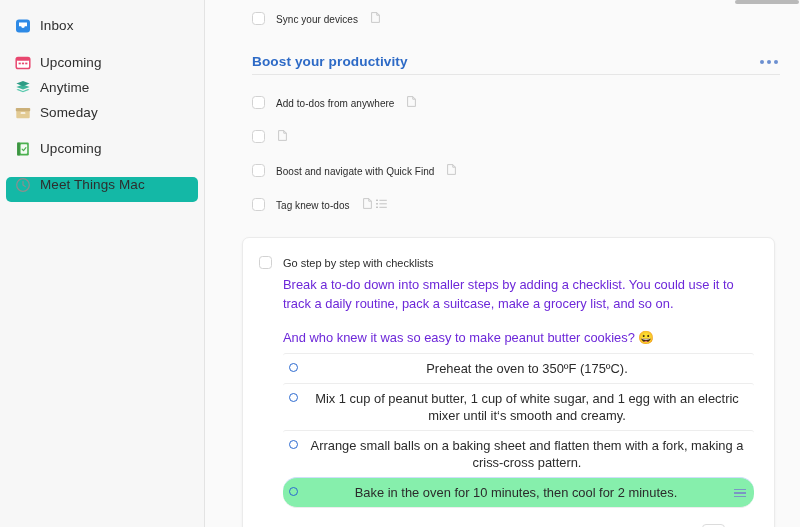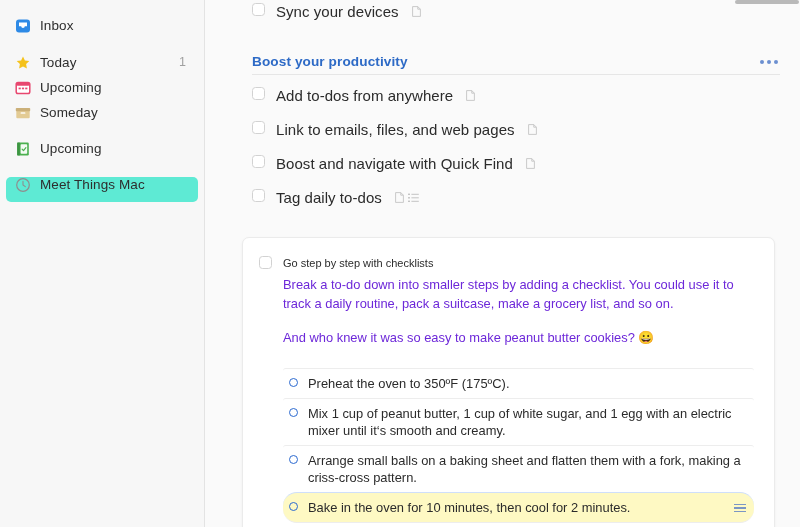--- a/index.html
+++ b/index.html
@@ -29,21 +29,21 @@
     display: flex;
     align-items: flex-start;
     height: 25px;
     padding: 0 12px 0 9px;
     margin: 0 6px;
     border-radius: 5px;
     font-size: 13.5px;
     color: #2e2e2e;
     gap: 9px;
   }
-  .side-item.selected { background: #5eead4; }
+  .side-item.selected { background: #14b8a6; }
   .side-label { flex: 1; letter-spacing: .1px; }
   .side-count { font-size: 12.5px; color: #a0a0a0; }
   .side-gap { height: 12px; }
   .side-gap-sm { height: 11px; }
 
   
   .ic { width: 16px; height: 16px; flex: 0 0 16px; display: block; }
 
   
   .main {
@@ -61,24 +61,24 @@
     width: 64px; height: 5px;
   }
   .scrollbar-thumb {
     width: 100%; height: 4px;
     background: #b9b9b9;
     border-radius: 2px;
   }
 
   .todo-row {
     display: flex;
-    align-items: flex-start;
+    align-items: flex-end;
     gap: 11px;
     height: 22px;
-    font-size: 15px;
+    font-size: 10px;
     color: #2b2b2b;
     letter-spacing: .05px;
   }
   .cbx {
     width: 13px; height: 13px;
     flex: 0 0 13px;
     border: 1px solid #d2d2d2;
     border-radius: 3.5px;
     background: #fff;
   }
@@ -125,36 +125,36 @@
   .card-notes {
     margin-left: 24px;
     margin-top: 6px;
     font-size: 12.9px;
     line-height: 19px;
     color: #6d28d9;
     max-width: 495px;
   }
   .card-notes p + p { margin-top: 15px; }
 
-  .checklist { margin-left: 24px; margin-top: 21px; margin-right: 4px;}
+  .checklist { margin-left: 24px; margin-top: 6px; margin-right: 4px; text-align: center;}
   .chk-row {
     display: flex;
     align-items: flex-start;
     gap: 10px;
     padding: 6px 8px 6px 6px;
     border-top: 1px solid #ededed;
     font-size: 12.9px;
     line-height: 17px;
     color: #2b2b2b;
     position: relative;
     border-radius: 3px;
   }
   .chk-row:last-child { border-bottom: 1px solid #ededed; }
   .chk-row.selected {
-    background: #fef9c3;
+    background: #86efac;
     border-top-color: #cfdffa;
     border-radius: 14px;
   }
   .chk-circle {
     width: 9px; height: 9px; flex: 0 0 9px;
     border: 1.4px solid #2c6ad0;
     border-radius: 50%;
     margin-top: 3px;
   }
   .chk-text { flex: 1; }
@@ -192,44 +192,46 @@
           <rect x="1" y="1.5" width="14" height="13" rx="3" fill="#2e8ae6"></rect>
           <path d="M4 4.6h8v3.6H9.8a1.8 1.8 0 0 1-3.6 0H4z" fill="#fff"></path>
         </svg>
       </span>
       <span class="side-label">Inbox</span>
       <span class="side-count"></span>
     </div>
 
     <div class="side-gap"></div>
 
-    <div class="side-item">
-      <span class="ic">
-        <svg viewBox="0 0 16 16" width="16" height="16">
-          <path d="M8 1.4l1.9 4 4.4.6-3.2 3.1.8 4.4L8 11.4 4.1 13.5l.8-4.4L1.7 6l4.4-.6z" fill="#f5c21b"></path>
-        </svg>
-      </span>
-      <span class="side-label">Today</span>
-      <span class="side-count">1</span>
-    </div>
 
     <div class="side-item">
       <span class="ic">
         <svg viewBox="0 0 16 16" width="16" height="16">
           <rect x="1.2" y="2.5" width="13.6" height="11" rx="1.8" fill="#fff" stroke="#e8476f" stroke-width="1.5"></rect>
           <rect x="1.2" y="2.5" width="13.6" height="3.3" rx="1.6" fill="#e8476f"></rect>
           <rect x="3.6" y="7.6" width="2.2" height="1.7" fill="#e8476f"></rect>
           <rect x="6.9" y="7.6" width="2.2" height="1.7" fill="#e8476f"></rect>
           <rect x="10.2" y="7.6" width="2.2" height="1.7" fill="#e8476f"></rect>
         </svg>
       </span>
       <span class="side-label">Upcoming</span>
       <span class="side-count"></span>
     </div>
 
+    <div class="side-item">
+      <span class="ic">
+        <svg viewBox="0 0 16 16" width="16" height="16">
+          <path d="M8 9.6L1.4 7 8 4.4 14.6 7z" fill="#3fb59a"></path>
+          <path d="M8 12.3L1.4 9.7l1.7-.7L8 10.9l4.9-1.9 1.7.7z" fill="#59c9ae"></path>
+          <path d="M8 6.2L1.4 3.6 8 1 14.6 3.6z" fill="#2e9c85"></path>
+        </svg>
+      </span>
+      <span class="side-label">Anytime</span>
+      <span class="side-count"></span>
+    </div>
 
     <div class="side-item">
       <span class="ic">
         <svg viewBox="0 0 16 16" width="16" height="16">
           <rect x="1.3" y="5" width="13.4" height="8.3" rx="1" fill="#e3cb94"></rect>
           <rect x="0.8" y="3" width="14.4" height="3.2" rx="0.8" fill="#cbb079"></rect>
           <rect x="5.6" y="7.3" width="4.8" height="1.5" rx="0.6" fill="#fdfaf2"></rect>
         </svg>
       </span>
       <span class="side-label">Someday</span>
@@ -303,21 +305,20 @@
             <svg width="9" height="11" viewBox="0 0 9 11">
                 <path d="M.6.6h5.2L8.4 3.2v7.2H.6z" fill="none" stroke="#c4c4c4" stroke-width="0.9"></path>
                 <path d="M5.8.6v2.6h2.6" fill="none" stroke="#c4c4c4" stroke-width="0.9"></path>
               </svg>
           </span>
         </span>
       </div>
 
       <div class="todo-row">
         <span class="cbx"></span>
-        <span class="todo-txt">Link to emails, files, and web pages</span>
         <span class="mini-icons">
           <span>
             <svg width="9" height="11" viewBox="0 0 9 11">
                 <path d="M.6.6h5.2L8.4 3.2v7.2H.6z" fill="none" stroke="#c4c4c4" stroke-width="0.9"></path>
                 <path d="M5.8.6v2.6h2.6" fill="none" stroke="#c4c4c4" stroke-width="0.9"></path>
               </svg>
           </span>
         </span>
       </div>
 
@@ -329,21 +330,21 @@
             <svg width="9" height="11" viewBox="0 0 9 11">
                 <path d="M.6.6h5.2L8.4 3.2v7.2H.6z" fill="none" stroke="#c4c4c4" stroke-width="0.9"></path>
                 <path d="M5.8.6v2.6h2.6" fill="none" stroke="#c4c4c4" stroke-width="0.9"></path>
               </svg>
           </span>
         </span>
       </div>
 
       <div class="todo-row">
         <span class="cbx"></span>
-        <span class="todo-txt">Tag daily to-dos</span>
+        <span class="todo-txt">Tag knew to-dos</span>
         <span class="mini-icons">
           <span>
             <svg width="9" height="11" viewBox="0 0 9 11">
                 <path d="M.6.6h5.2L8.4 3.2v7.2H.6z" fill="none" stroke="#c4c4c4" stroke-width="0.9"></path>
                 <path d="M5.8.6v2.6h2.6" fill="none" stroke="#c4c4c4" stroke-width="0.9"></path>
               </svg>
           </span>
           <span>
             <svg width="11" height="10" viewBox="0 0 11 10">
               <g fill="#c4c4c4">

